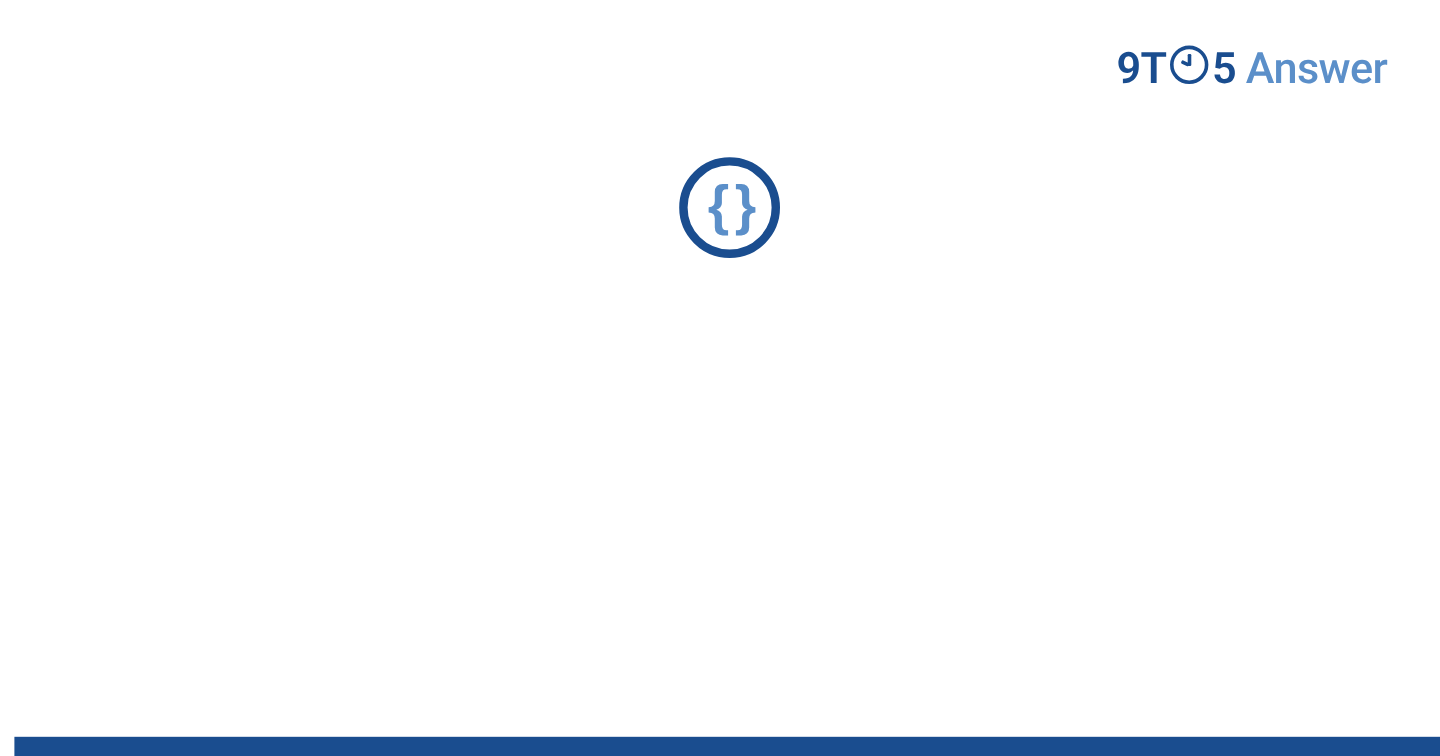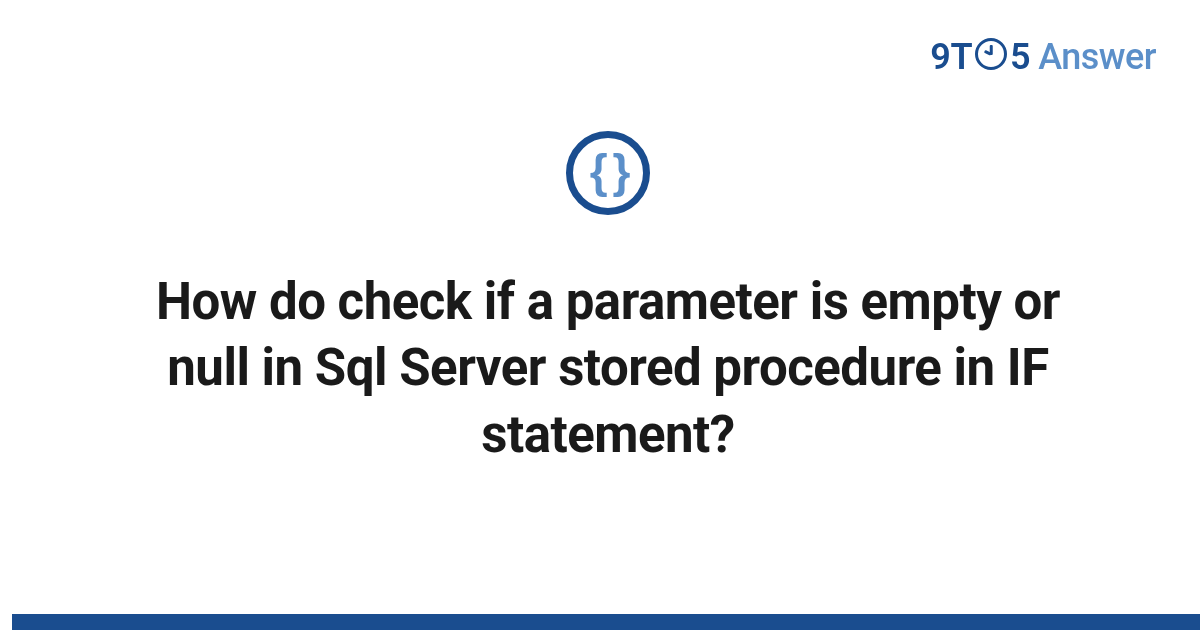--- a/index.html
+++ b/index.html
@@ -108,16 +108,15 @@
 <body>
 
 <div class="logo-header">
   <span class="logo-9t">9T</span><span class="logo-clock"></span><span class="logo-5">5</span><span class="logo-answer">Answer</span>
 </div>
 
 <div class="content">
   <div class="category-icon">
     <span class="braces">{ }</span>
   </div>
-  <h1 class="question-title">How do check if a parameter is empty or null in Sql Server stored procedure in IF statement?</h1>
 </div>
 
 <div class="footer-bar"></div>
 
 </body></html>

